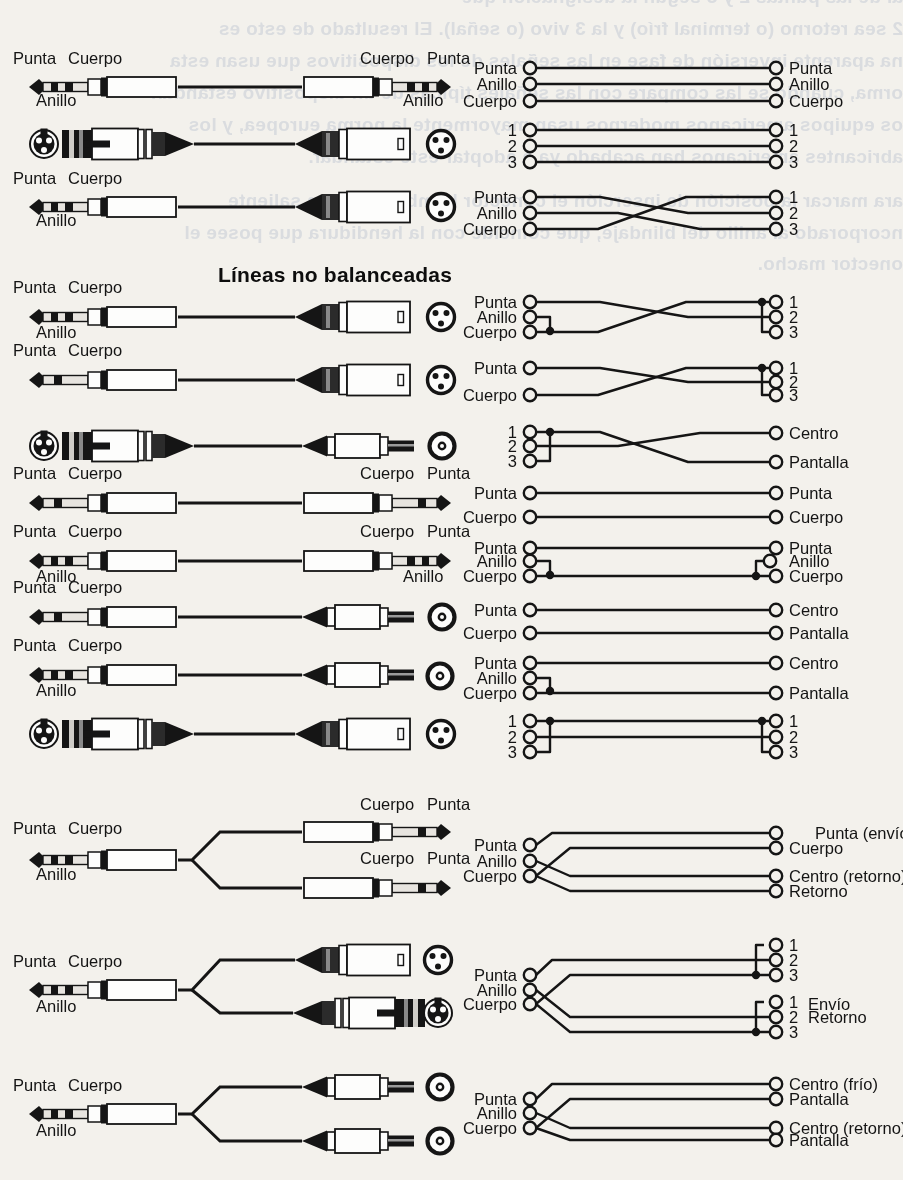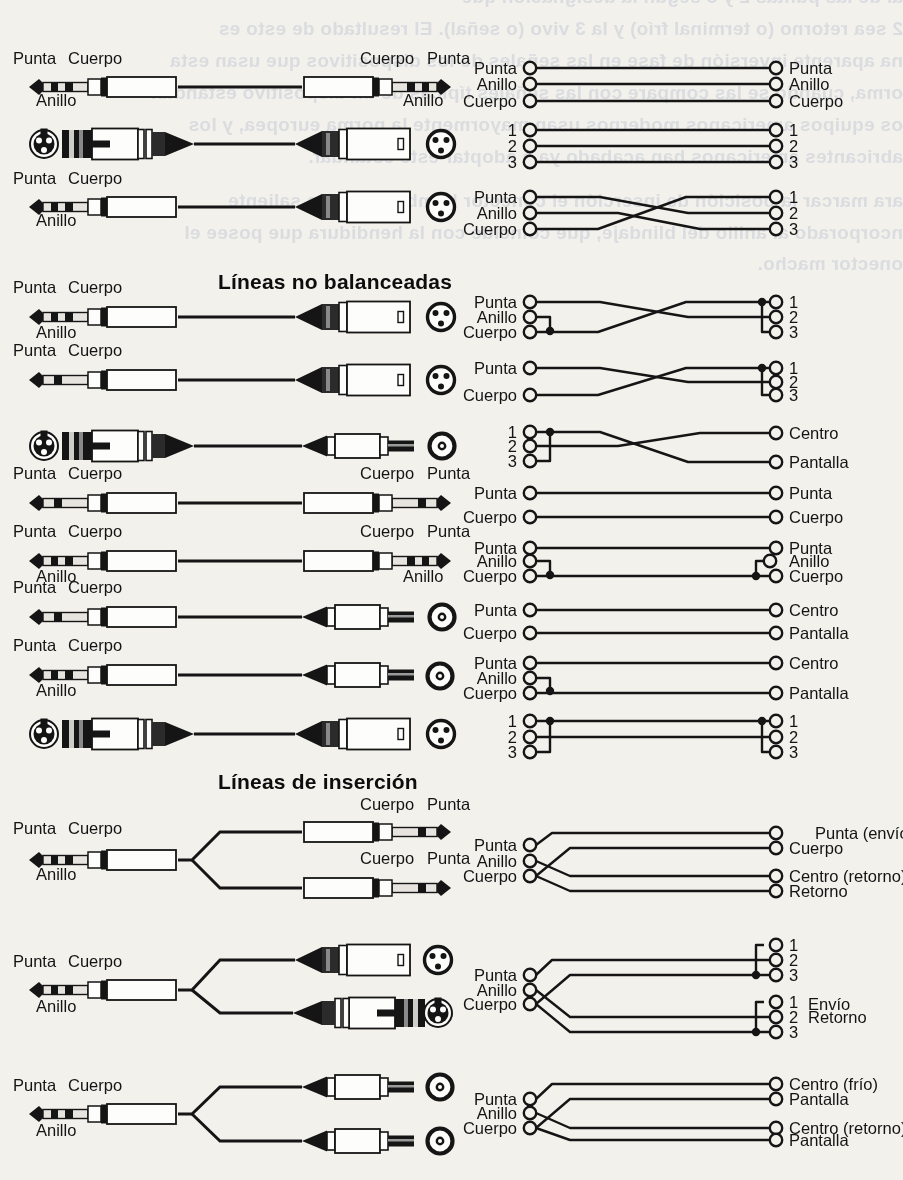--- a/index.html
+++ b/index.html
@@ -26,22 +26,21 @@
   <div class="ghost" style="top:-14px">al de las puntas 2 y 3 según la designación que</div>
   <div class="ghost" style="top:18px">2 sea retorno (o terminal frío) y la 3 vivo (o señal). El resultado de esto es</div>
   <div class="ghost" style="top:50px">na aparente inversión de fase en las señales de los dispositivos que usan esta</div>
   <div class="ghost" style="top:82px">orma, cuando se las compare con las señales típicas de un dispositivo estándar.</div>
   <div class="ghost" style="top:114px">os equipos americanos modernos usan mayormente la norma europea, y los</div>
   <div class="ghost" style="top:146px">abricantes americanos han acabado ya a adoptar este estándar.</div>
   <div class="ghost" style="top:190px">ara marcar la posición de inserción el conector hembra tiene un saliente</div>
   <div class="ghost" style="top:222px">ncorporado al anillo del blindaje, que coincide con la hendidura que posee el</div>
   <div class="ghost" style="top:253px">onector macho.</div>
 
-  <div class="hdr" style="left:218px;top:270px">Líneas no balanceadas</div>
-  <div class="hdr" style="left:218px;top:770px">Líneas de inserción</div>
+  <div class="hdr" style="left:218px;top:263px">Líneas no balanceadas</div>
 
   <svg class="canvas" width="903" height="1180" viewBox="0 0 903 1180">
     <defs>
       <g id="g-trs">
         <path d="M1,17 L11,9 L15,13 L15,21 L11,25 Z" fill="#151515"></path>
         <rect x="15" y="12.5" width="45" height="9" fill="#e7e4df" stroke="#151515" stroke-width="1.4"></rect>
         <rect x="23" y="12" width="7" height="10" fill="#151515"></rect>
         <rect x="37" y="12" width="8" height="10" fill="#151515"></rect>
         <rect x="60" y="9" width="13" height="16" fill="#fdfdfc" stroke="#151515" stroke-width="1.5"></rect>
         <rect x="73" y="7.5" width="6" height="19" fill="#151515"></rect>

